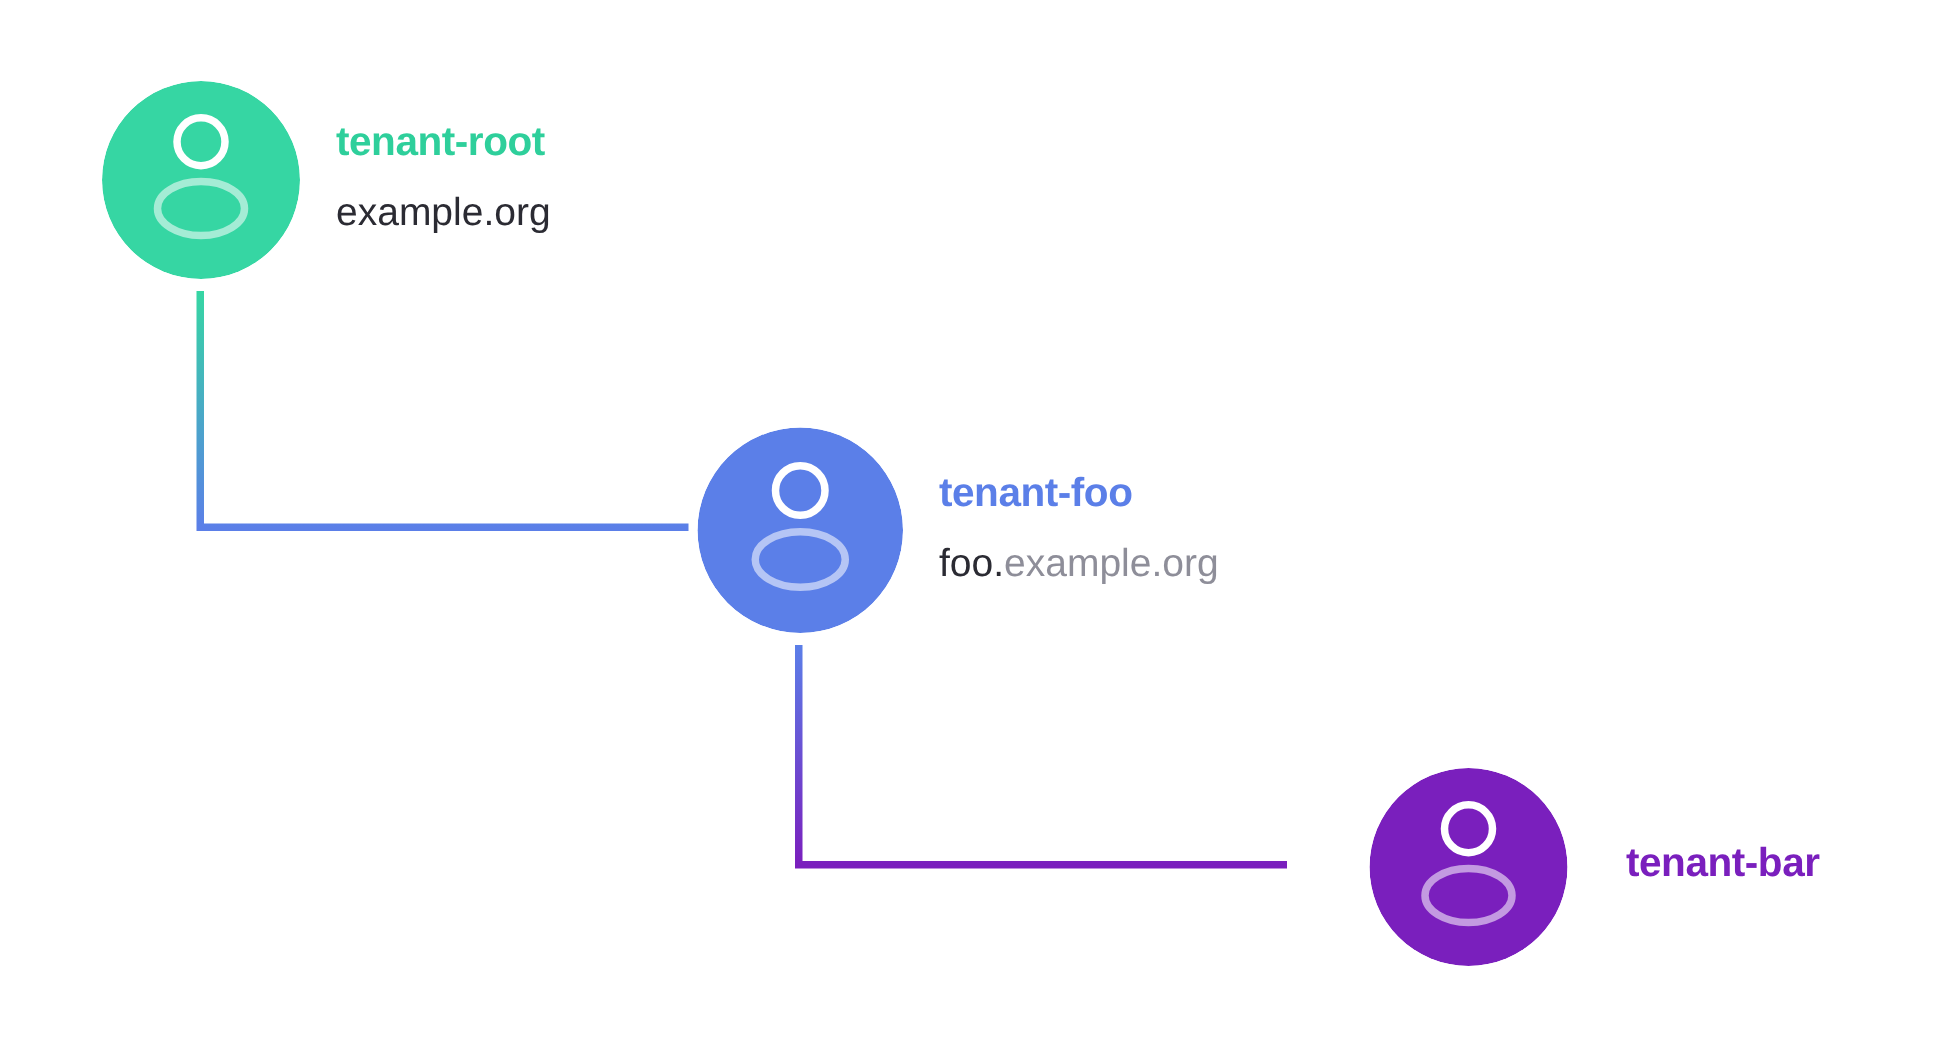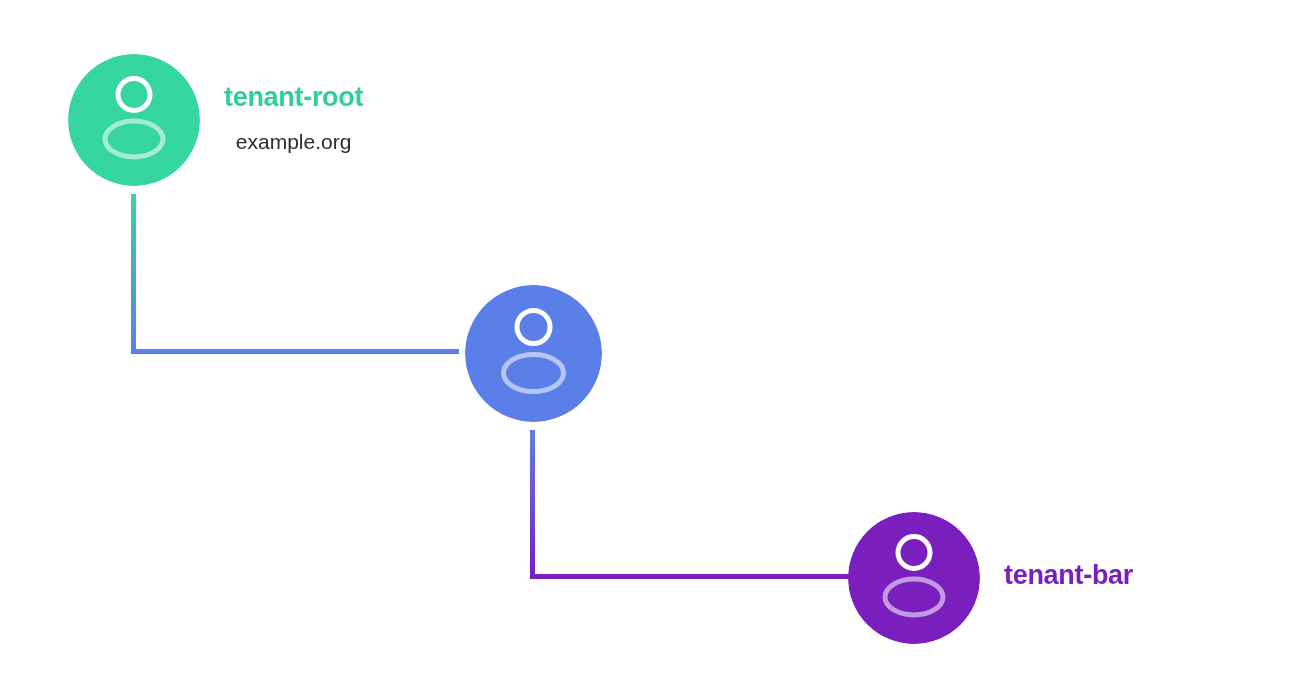--- a/index.html
+++ b/index.html
@@ -34,31 +34,30 @@
   }
   .avatar {
     border-radius: 50%;
     flex: 0 0 auto;
     display: block;
   }
   .node-text {
     display: flex;
     flex-direction: column;
     justify-content: center;
-    text-align: center;
   }
   .node-title {
     font-weight: bold;
     font-size: 27px;
     letter-spacing: -0.3px;
     line-height: 1.1;
     white-space: nowrap;
   }
   .node-domain {
-    font-size: 21px;
+    font-size: 26px;
     line-height: 1.1;
     white-space: nowrap;
     margin-top: 17px;
     color: #2b2b33;
   }
   .domain-prefix {
     color: #2b2b33;
   }
   .domain-suffix {
     color: #8e8e99;
@@ -103,23 +102,29 @@
   </div>
 
   <div class="node" style="left:465px; top:285px;">
     <svg class="avatar" width="137" height="137" viewBox="0 0 137 137" xmlns="http://www.w3.org/2000/svg">
       <circle cx="68.5" cy="68.5" r="68.5" fill="#5B7FE8"></circle>
       <g>
         <circle cx="68.5" cy="42" r="16.5" fill="none" stroke="#ffffff" stroke-width="5"></circle>
         <ellipse cx="68.5" cy="88" rx="30" ry="18.5" fill="none" stroke="#ffffff" stroke-width="5" opacity="0.55"></ellipse>
       </g>
     </svg>
+    <div class="node-text" style="margin-left:24px; padding-bottom:4px;">
+      <div class="node-title" style="color:#5B7FE8;">tenant-foo</div>
+      <div class="node-domain">
+        <span class="domain-prefix">foo.</span><span class="domain-suffix">example.org</span>
+      </div>
+    </div>
   </div>
 
-  <div class="node" style="left:848px; top:512px;">
+  <div class="node" style="left:913px; top:512px;gap:15px;">
     <svg class="avatar" width="132" height="132" viewBox="0 0 132 132" xmlns="http://www.w3.org/2000/svg">
       <circle cx="66" cy="66" r="66" fill="#7A1FBD"></circle>
       <g>
         <circle cx="66" cy="40.5" r="16" fill="none" stroke="#ffffff" stroke-width="5"></circle>
         <ellipse cx="66" cy="85" rx="29" ry="18" fill="none" stroke="#ffffff" stroke-width="5" opacity="0.55"></ellipse>
       </g>
     </svg>
     <div class="node-text" style="margin-left:24px; padding-bottom:4px;">
       <div class="node-title" style="color:#7A1FBD;">tenant-bar</div>
     </div>

